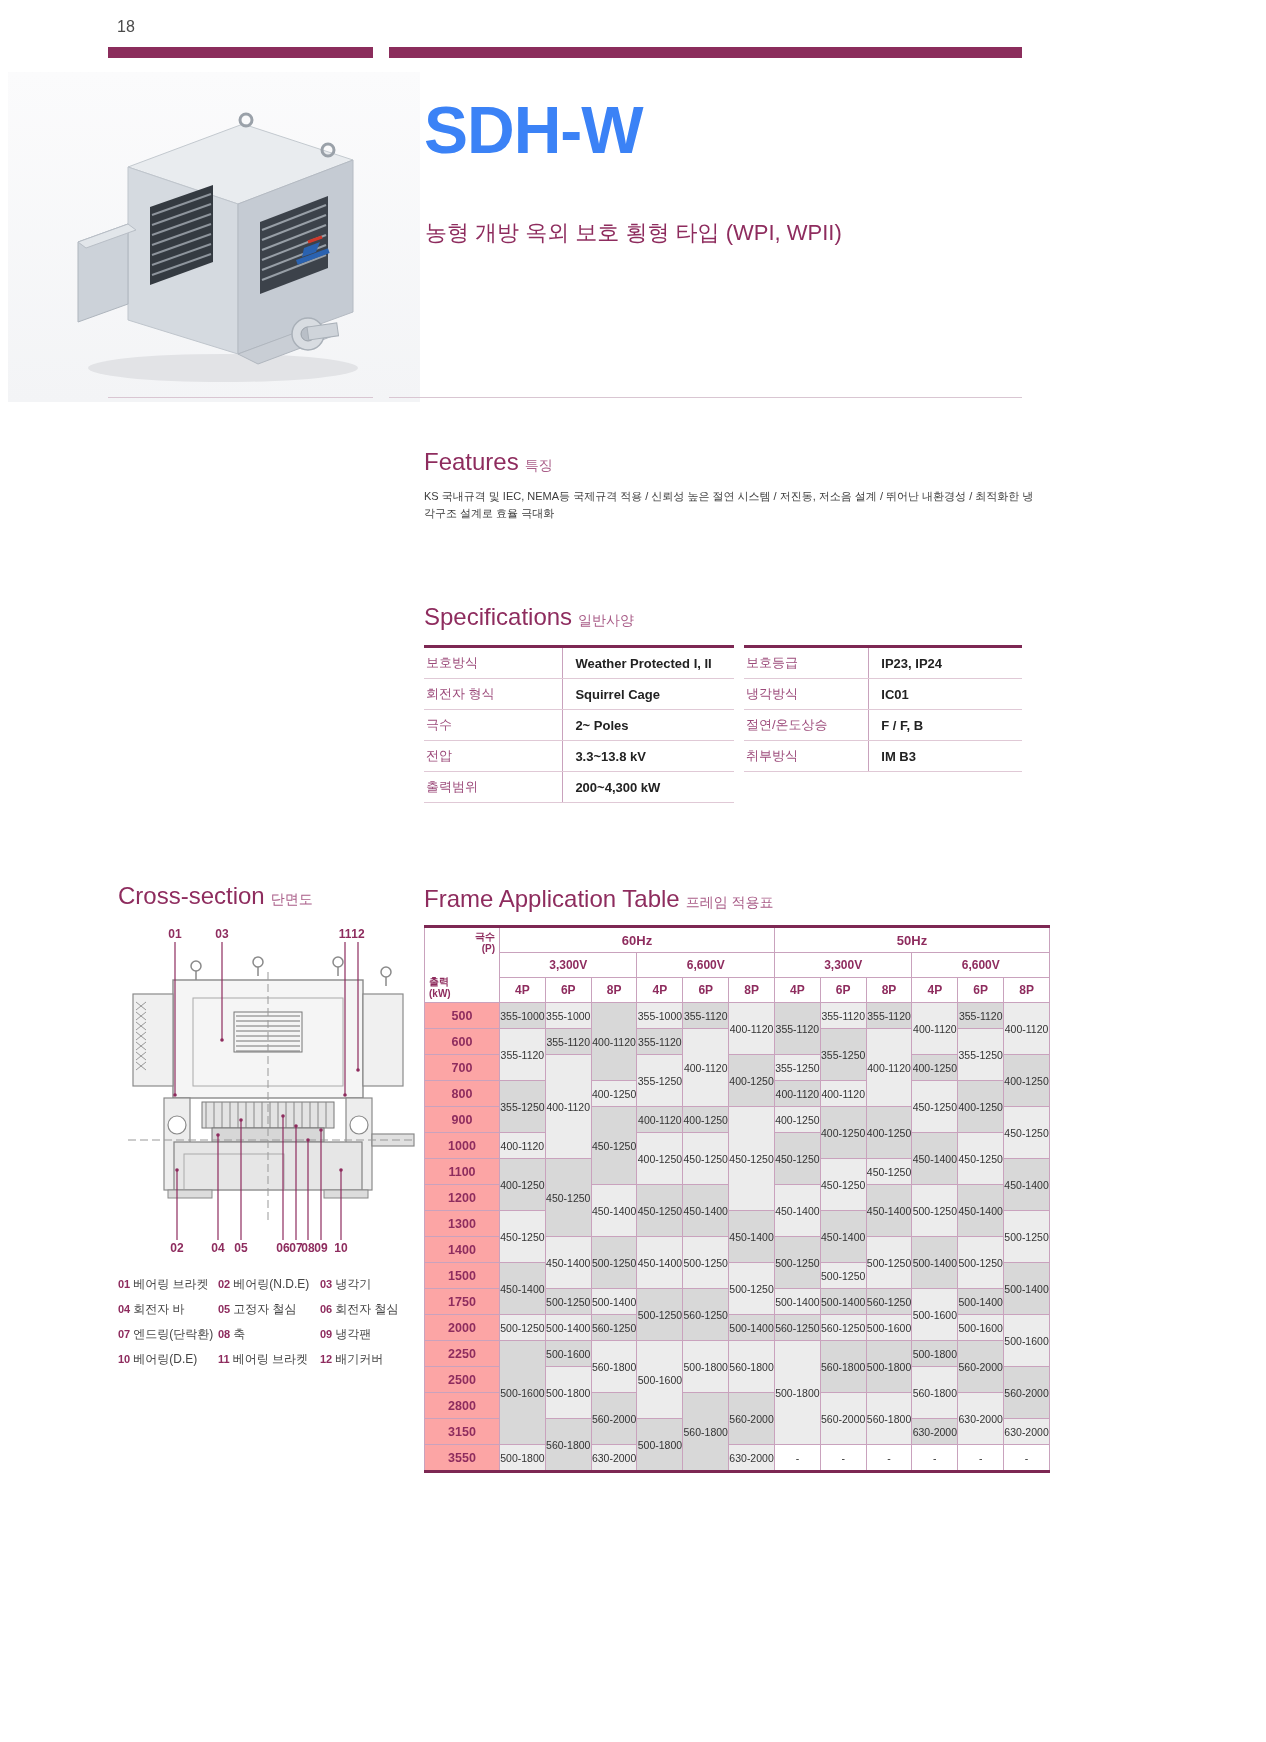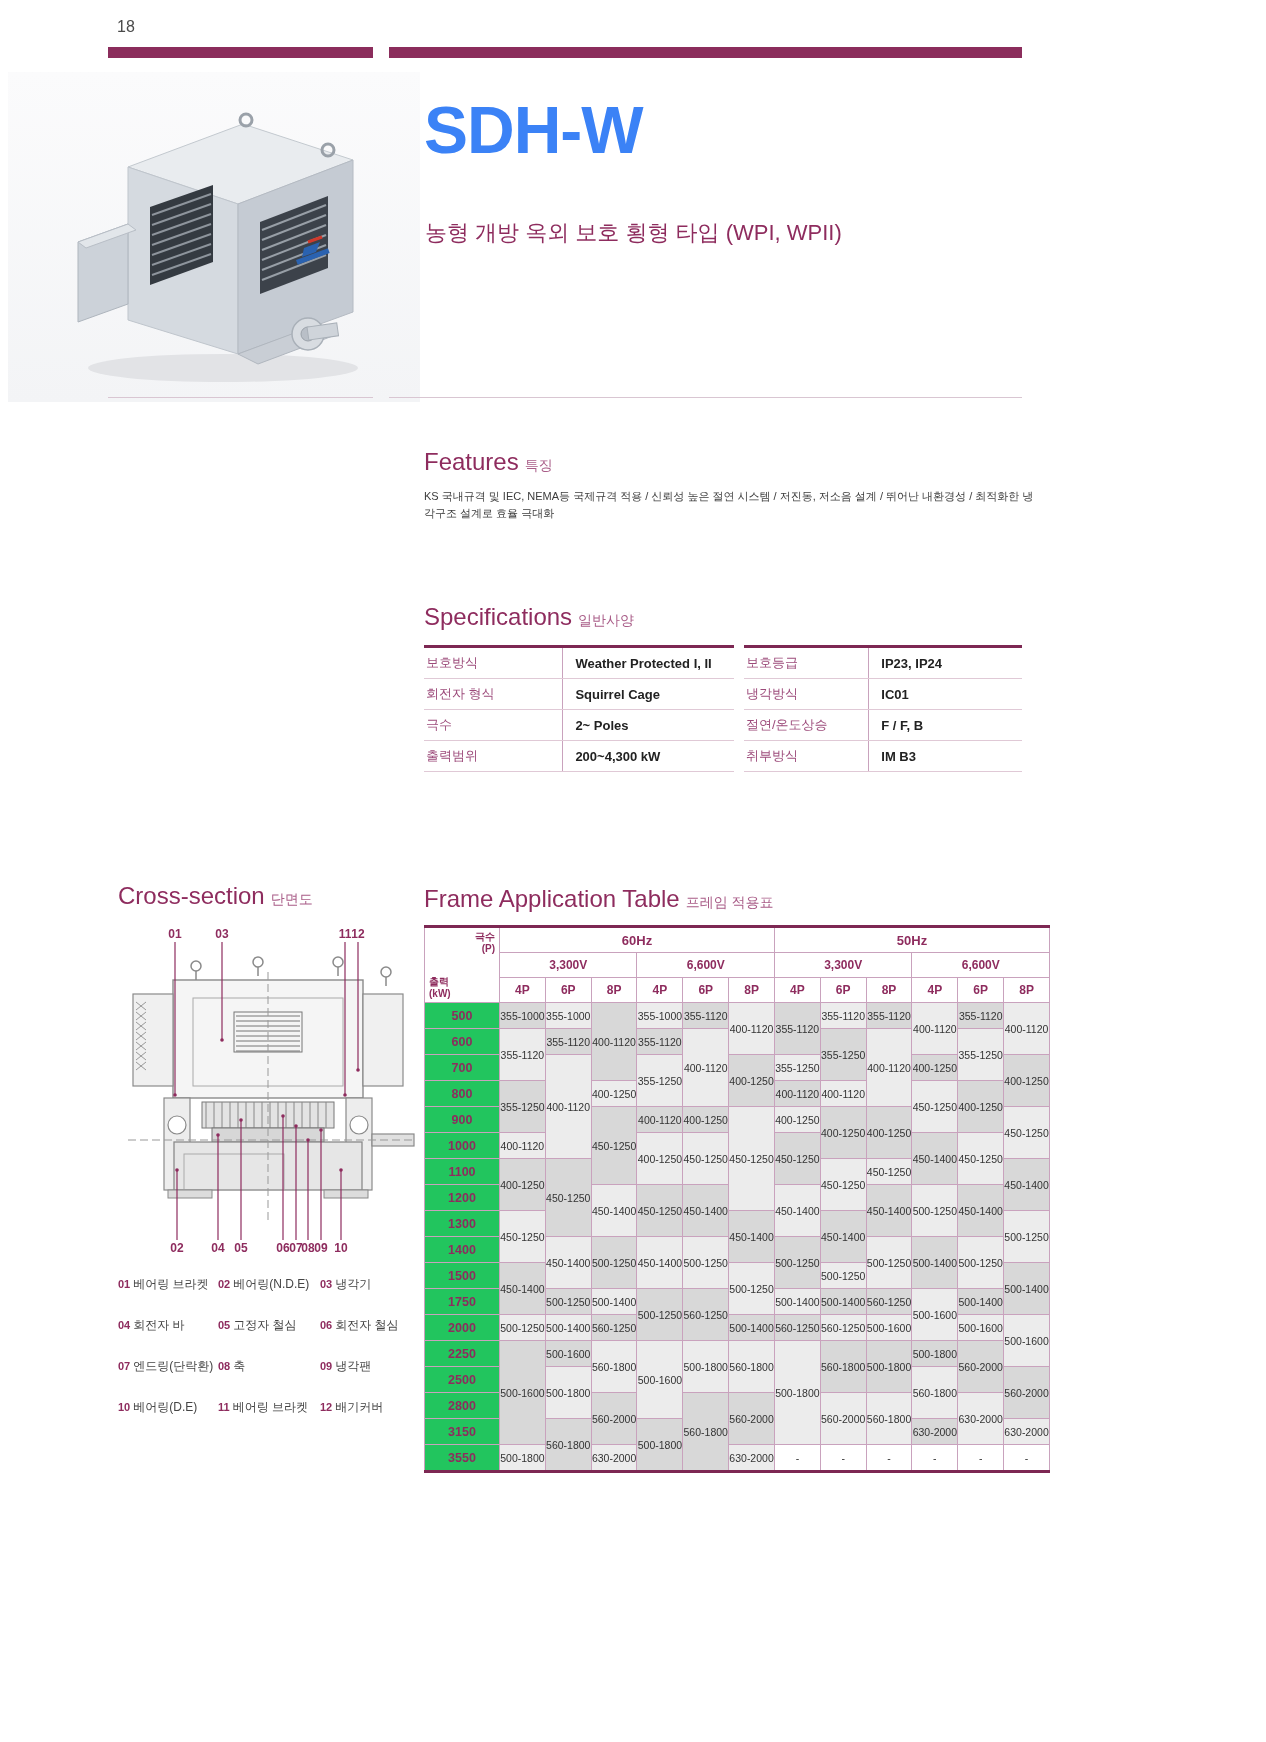--- a/index.html
+++ b/index.html
@@ -37,34 +37,34 @@
   
   .spec-table{border-collapse:collapse;table-layout:fixed;}
   #spec-left{left:424px;top:645px;width:310px;}
   #spec-right{left:744px;top:645px;width:278px;}
   .spec-table{border-top:3px solid #7d2853;}
   .spec-table td{height:26px;font-size:13px;border-bottom:1px solid #e0c9d6;vertical-align:middle;padding:2px 0 2px 2px;margin-top:16px;}
   .spec-table td.lab{color:#9c4a7a;width:44%;border-right:1px solid #c9a2bd;}
   .spec-table td.val{color:#222;font-weight:bold;padding-left:12px;}
 
   
-  #legend{left:118px;top:1276px;width:300px;display:grid;grid-template-columns:100px 102px 98px;row-gap:24px;}
+  #legend{left:118px;top:1276px;width:300px;display:grid;grid-template-columns:100px 102px 98px;row-gap:8px;}
   .lg-item{font-size:12px;color:#444;white-space:nowrap;}
   .lg-item b{color:#8e2c5e;font-size:11px;margin-right:3px;}
 
   
   #ftable-wrap{left:424px;top:925px;}
   #ftable{border-collapse:collapse;table-layout:fixed;width:626px;border-top:3px solid #7d2853;border-bottom:3px solid #7d2853;}
   #ftable th,#ftable td{border:1px solid #c9a2bd;padding:0;}
   #ftable thead th{background:#fff;color:#8e2c5e;font-weight:bold;}
   #ftable .fq{height:24px;font-size:13px;}
   #ftable .vg{height:24px;font-size:12px;}
   #ftable .pg{height:24px;font-size:12px;}
   #ftable td{font-size:10.5px;color:#333;text-align:center;vertical-align:middle;}
-  #ftable tbody th{background:#22c55e;color:#8e2c5e;font-size:12.5px;font-weight:bold;height:25px;}
+  #ftable tbody th{background:#fca5a5;color:#8e2c5e;font-size:12.5px;font-weight:bold;height:25px;}
   #ftable .sa{background:#ececec;}
   #ftable .sb{background:#d8d8d8;}
   #ftable .sw{background:#ffffff;}
   #corner{position:relative;width:74px;background:
     linear-gradient(to bottom right,transparent 49.4%,#c9a2bd 49.4%,#c9a2bd 50.6%,transparent 50.6%);}
   #corner .c-tr{position:absolute;top:3px;right:4px;font-size:10px;color:#8e2c5e;text-align:right;line-height:1.15;}
   #corner .c-bl{position:absolute;bottom:3px;left:4px;font-size:10px;color:#8e2c5e;text-align:left;line-height:1.15;}
 
   svg text{font-family:"Liberation Sans","DejaVu Sans",sans-serif;}
 </style>
@@ -146,20 +146,24 @@
           <td class="lab">보호방식</td>
           <td class="val">Weather Protected I, II</td>
         </tr>
         <tr>
           <td class="lab">회전자 형식</td>
           <td class="val">Squirrel Cage</td>
         </tr>
         <tr>
           <td class="lab">극수</td>
           <td class="val">2~ Poles</td>
+        </tr>
+        <tr>
+          <td class="lab">전압</td>
+          <td class="val">3.3~13.8 kV</td>
         </tr>
         <tr>
           <td class="lab">출력범위</td>
           <td class="val">200~4,300 kW</td>
         </tr>
       </tbody>
     </table>
   <table class="abs spec-table" id="spec-right">
       <tbody>
         <tr>

